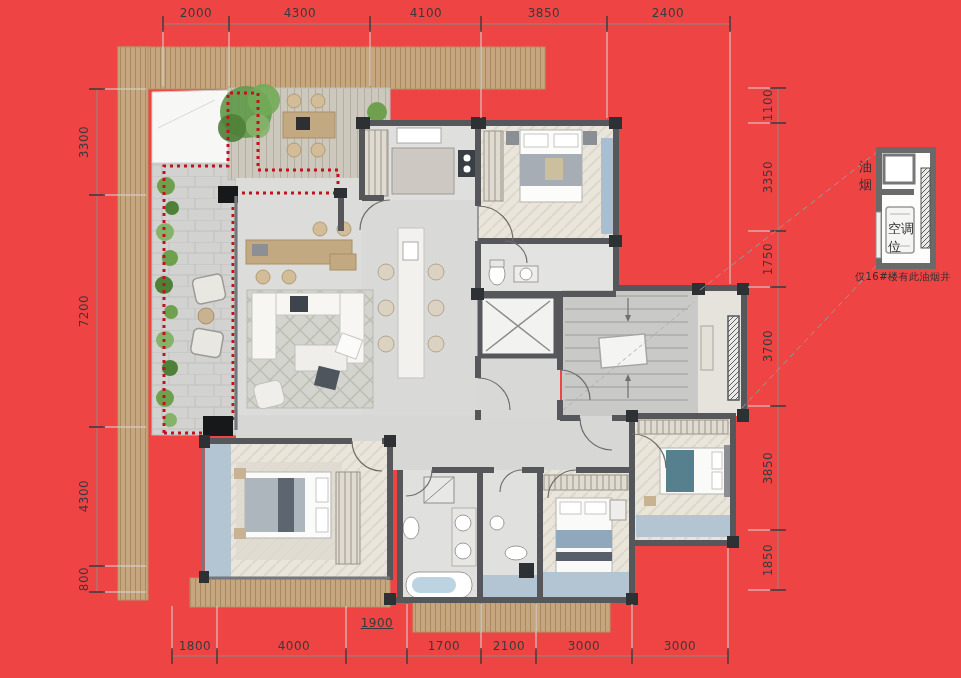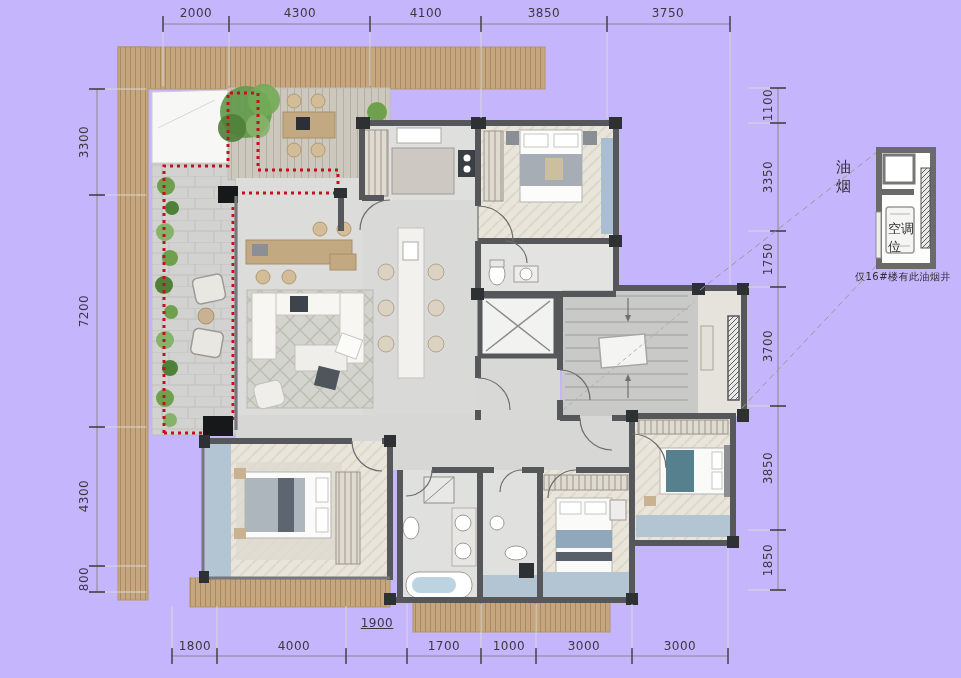--- a/index.html
+++ b/index.html
@@ -1,23 +1,23 @@
 <!DOCTYPE html>
 <html><head>
 <meta charset="utf-8">
 <style>
   html,body{margin:0;padding:0;background:#ffffff;}
-  #stage{position:relative;width:961px;height:678px;background:#c4b5fd;overflow:hidden;
+  #stage{position:relative;width:961px;height:678px;background:#ef4444;overflow:hidden;
          font-family:"DejaVu Sans",sans-serif;}
   svg{position:absolute;left:0;top:0;}
   .dim{position:absolute;width:60px;text-align:center;font-size:12px;color:#3a3a3c;
        letter-spacing:0.5px;line-height:14px;}
   .dim.v{transform:rotate(-90deg);}
   .cjk{position:absolute;color:#2f2f31;}
-  .flue-lbl{left:836px;top:158px;font-size:15px;width:24px;}
+  .flue-lbl{left:859px;top:158px;font-size:13px;width:24px;}
   .ac-lbl{left:888px;top:220px;font-size:13px;width:36px;}
   .note-lbl{left:855px;top:270px;font-size:10px;width:110px;letter-spacing:0.5px;}
 </style>
 </head>
 <body>
 
 <div id="stage">
 
 <svg width="961" height="678" viewBox="0 0 961 678">
 <defs>
@@ -377,27 +377,27 @@
   <path d="M890,214 H910 M890,246 H910" stroke="#b5b5b3" stroke-width="1"></path>
   <rect x="921" y="168" width="9" height="80" fill="url(#pHatch)" stroke="#555555" stroke-width="1"></rect>
   <rect x="876" y="212" width="5" height="46" fill="#eeeeec" stroke="#8f8f8d" stroke-width="1"></rect>
 </g>
 </svg>
 
 <div class="dim" style="left:166px;top:6px;">2000</div>
 <div class="dim" style="left:270px;top:6px;">4300</div>
 <div class="dim" style="left:396px;top:6px;">4100</div>
 <div class="dim" style="left:514px;top:6px;">3850</div>
-<div class="dim" style="left:638px;top:6px;">3750</div>
+<div class="dim" style="left:638px;top:6px;">2400</div>
 
 <div class="dim" style="left:165px;top:639px;">1800</div>
 <div class="dim" style="left:264px;top:639px;">4000</div>
 <div class="dim" style="left:347px;top:616px;text-decoration:underline;">1900</div>
 <div class="dim" style="left:414px;top:639px;">1700</div>
-<div class="dim" style="left:479px;top:639px;">1000</div>
+<div class="dim" style="left:479px;top:639px;">2100</div>
 <div class="dim" style="left:554px;top:639px;">3000</div>
 <div class="dim" style="left:650px;top:639px;">3000</div>
 
 <div class="dim v" style="left:54px;top:135px;">3300</div>
 <div class="dim v" style="left:54px;top:304px;">7200</div>
 <div class="dim v" style="left:54px;top:489px;">4300</div>
 <div class="dim v" style="left:54px;top:572px;">800</div>
 
 <div class="dim v" style="left:738px;top:98px;">1100</div>
 <div class="dim v" style="left:738px;top:170px;">3350</div>

